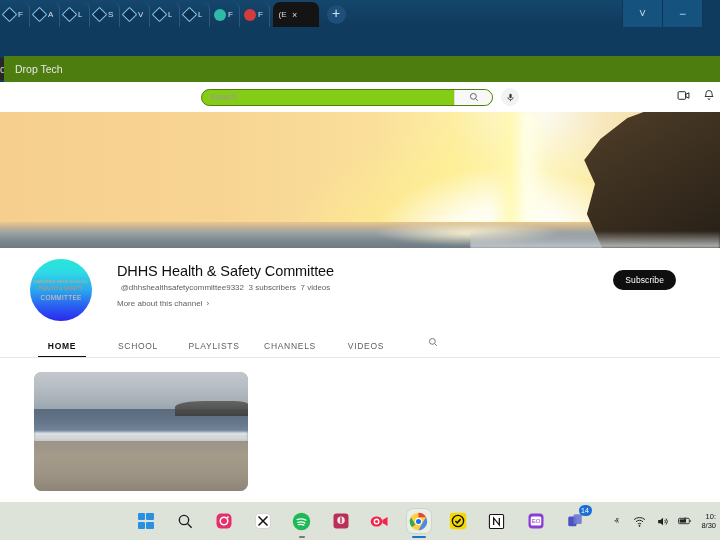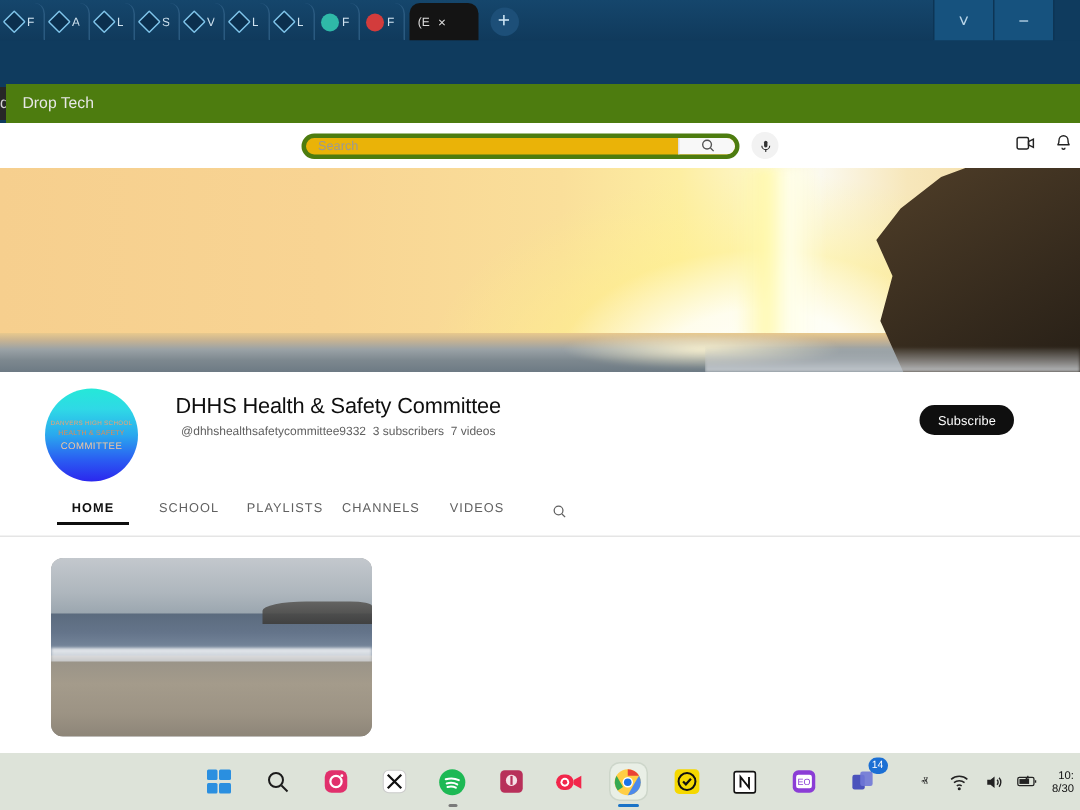--- a/index.html
+++ b/index.html
@@ -59,22 +59,22 @@
   .bookmarkbar { position:absolute; left:4px; top:56px; width:720px; height:26px; background:#4d7c0f;
                  display:flex; align-items:center; padding-left:5px; }
   .bm-item { font-size:10.5px; color:#e8e8e8; padding:2px 6px; border-radius:4px; }
 
   
   .yt { position:absolute; left:0; top:82px; width:720px; height:420px; background:#fff; overflow:hidden; }
 
   .yt-header { position:relative; height:30px; background:#fff; display:flex; align-items:center;
                justify-content:center; }
   .yt-searchwrap { display:flex; align-items:center; gap:8px; }
-  .yt-searchbox { display:flex; width:292px; height:17px; border:3px solid #4d7c0f; border-radius:9px;
-                  overflow:hidden; background:#eab308; }
+  .yt-searchbox { display:flex; width:292px; height:17px; border:1px solid #4d7c0f; border-radius:9px;
+                  overflow:hidden; background:#84cc16; }
   .yt-searchinput { flex:1; border:none; outline:none; font-size:8.5px; color:#444;
                     padding:0 8px; font-family:"Liberation Sans", sans-serif; background:transparent; }
   .yt-searchinput::placeholder { color:#999; }
   .yt-searchbtn { width:38px; border-left:1px solid #ddd; background:#f8f8f8;
                   display:flex; align-items:center; justify-content:center; }
   .yt-micbtn { width:18px; height:18px; border-radius:50%; background:#f2f2f2;
                display:flex; align-items:center; justify-content:center; }
   .yt-header-right { position:absolute; right:4px; top:6px; display:flex; align-items:center; gap:12px; }
   .hr-ic { width:14px; height:14px; display:flex; align-items:center; justify-content:center; color:#222; }
 
@@ -113,21 +113,21 @@
   .chan-name { font-size:14.5px; color:#0f0f0f; font-weight:400; letter-spacing:-.1px; }
   .chan-sub { font-size:8px; color:#606060; margin-top:4px;text-align:center; }
   .chan-sub .hdl { color:#606060; }
   .chan-more { font-size:8px; color:#606060; margin-top:7px; display:flex; align-items:center; gap:4px; }
   .chan-more .chev { font-size:8px; }
   .subscribe-btn { position:absolute; right:44px; top:22px; background:#0f0f0f; color:#fff;
                    font-size:8.5px; border-radius:11px; padding:5px 12px; border:none;
                    font-family:"Liberation Sans", sans-serif; letter-spacing:.1px; }
 
   
-  .yt-tabs { display:flex; align-items:flex-start; gap:0; padding:12px 0 0 30px; position:relative; }
+  .yt-tabs { display:flex; align-items:flex-end; gap:12px; padding:12px 0 0 30px; position:relative; }
   .yt-tab { font-size:8.5px; color:#606060; letter-spacing:.7px; padding:0 0 7px 0;
             width:64px; text-align:center; position:relative; }
   .yt-tab.active { color:#0f0f0f; font-weight:bold; }
   .yt-tab.active::after { content:""; position:absolute; left:8px; right:8px; bottom:0; height:2px; background:#0f0f0f; }
   .yt-tab-search { margin-left:18px; margin-bottom:7px; color:#606060; }
   .yt-tabs-rule { position:absolute; left:0; right:0; bottom:0; height:1px; background:#e5e5e5; }
 
   
   .feat { display:flex; padding:14px 0 0 34px; }
   .feat-thumb { width:214px; height:119px; border-radius:8px; flex:0 0 214px; overflow:hidden; position:relative;
@@ -395,20 +395,24 @@
         <span class="av-l2">HEALTH &amp; SAFETY</span>
         <span class="av-l3">COMMITTEE</span>
       </div>
       <div class="chan-meta">
         <div class="chan-name">DHHS Health &amp; Safety Committee</div>
         <div class="chan-sub">
           <span class="hdl">@dhhshealthsafetycommittee9332</span>
           &nbsp;<span>3 subscribers</span>
           &nbsp;<span>7 videos</span>
         </div>
+        <div class="chan-more">
+          <span>More about this channel</span>
+          <span class="chev">›</span>
+        </div>
       </div>
       <button class="subscribe-btn">Subscribe</button>
     </div>
 
     <div class="yt-tabs" id="yt-tabs">
       <div class="yt-tab active"><span>HOME</span></div>
         <div class="yt-tab"><span>SCHOOL</span></div>
         <div class="yt-tab"><span>PLAYLISTS</span></div>
         <div class="yt-tab"><span>CHANNELS</span></div>
         <div class="yt-tab"><span>VIDEOS</span></div>

